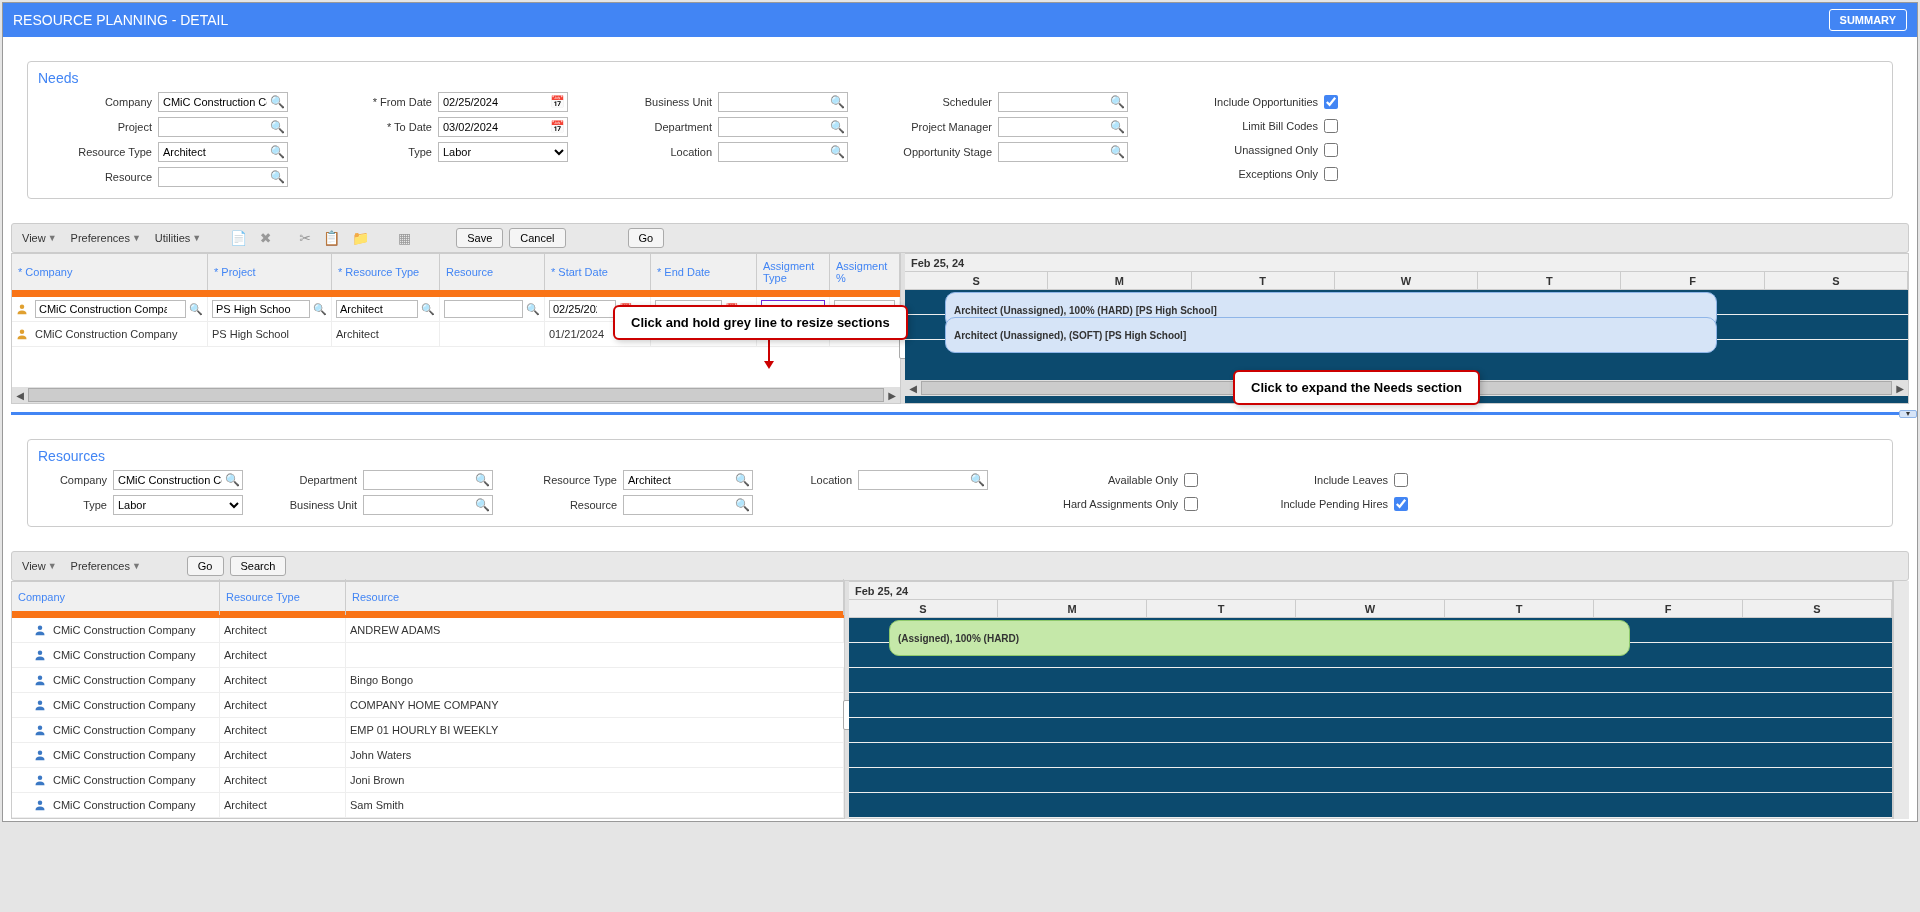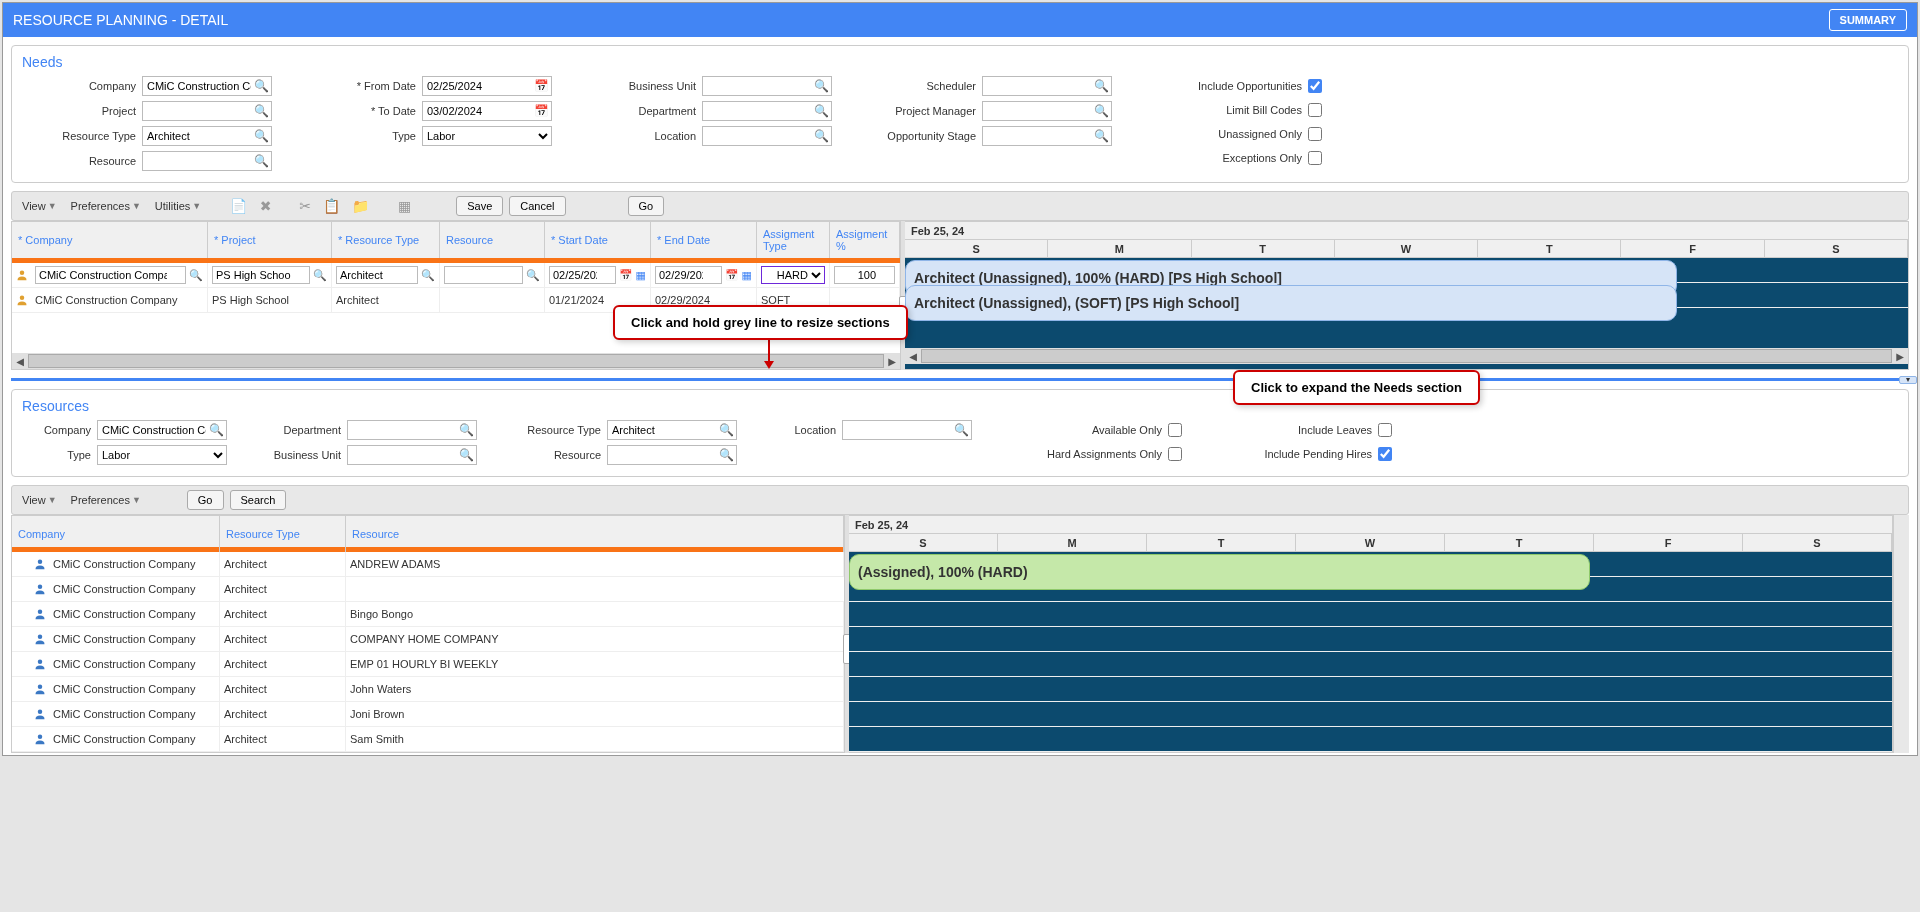--- a/index.html
+++ b/index.html
@@ -23,21 +23,21 @@
   color: #fff;
   font-weight: bold;
   font-size: 11px;
   padding: 4px 10px;
   border-radius: 3px;
   cursor: pointer;
 }
 
 
 .panel {
-  margin: 8px;
+  margin: 24px;
   border: 1px solid #ccc;
   border-radius: 4px;
   background: #fff;
 }
 .panel-title {
   color: #4285f4;
   font-size: 14px;
   padding: 8px 10px 4px 10px;
 }
 .filter-grid {
@@ -85,21 +85,22 @@
 }
 .toolbar .caret { font-size: 9px; color: #777; }
 
 
 .grid-wrap { display: flex; margin: 0 8px 8px 8px; border-top: none; }
 .grid-left { flex: 0 0 auto; border: 1px solid #ccc; background: #fff; position: relative; }
 .grid-right { flex: 1 1 auto; border: 1px solid #ccc; border-left: none; background: #0c4a6e; position: relative; }
 .grid-header {
   background: #f0f0f0;
   display: flex;
-  border-bottom: 5px solid #f97316;
+  border-bottom: 7px solid #f97316;
+  align-items: center;
 }
 .grid-header .cell {
   border-right: 1px solid #ccc;
   padding: 4px 6px;
   font-size: 11px;
   color: #4285f4;
   display: flex;
   align-items: center;
   height: 36px;
 }
@@ -123,23 +124,23 @@
 .cell .row-icon svg { width: 12px; height: 12px; }
 
 
 .gantt-header-top { height: 18px; border-bottom: 1px solid #ccc; background: #f0f0f0; padding-left: 6px; font-size: 11px; font-weight: bold; display: flex; align-items: center;}
 .gantt-days { display: flex; height: 18px; border-bottom: 1px solid #ccc; background: #f0f0f0; }
 .gantt-days .day { flex: 1; border-right: 1px solid #ccc; text-align: center; font-size: 11px; font-weight: bold; line-height: 18px; }
 .gantt-row { height: 25px; border-bottom: 1px solid #eee; position: relative; }
 .gantt-bar {
   position: absolute; top: 2px; height: 36px;
   background: #d6e4f7; border: 1px solid #8fb5e8;
-  border-radius: 10px; font-size: 14px; font-weight: bold;
+  border-radius: 10px; font-size: 10px; font-weight: bold;
   display: flex; align-items: center; padding: 0 8px;
-  color: #333; white-space: nowrap; overflow: hidden;
+  color: #333; white-space: nowrap; overflow: hidden; margin-left: 40px;
 }
 .gantt-bar.green { background: #c5e8a9; border-color: #8fc96b; }
 
 
 .hscroll { height: 16px; background: #e0e0e0; display: flex; align-items: center; }
 .hscroll .arrow { width: 16px; text-align: center; font-size: 10px; color: #555; cursor: pointer; }
 .hscroll .track { flex: 1; background: #ccc; height: 14px; border: 1px solid #aaa; }
 
 
 .annotation {

